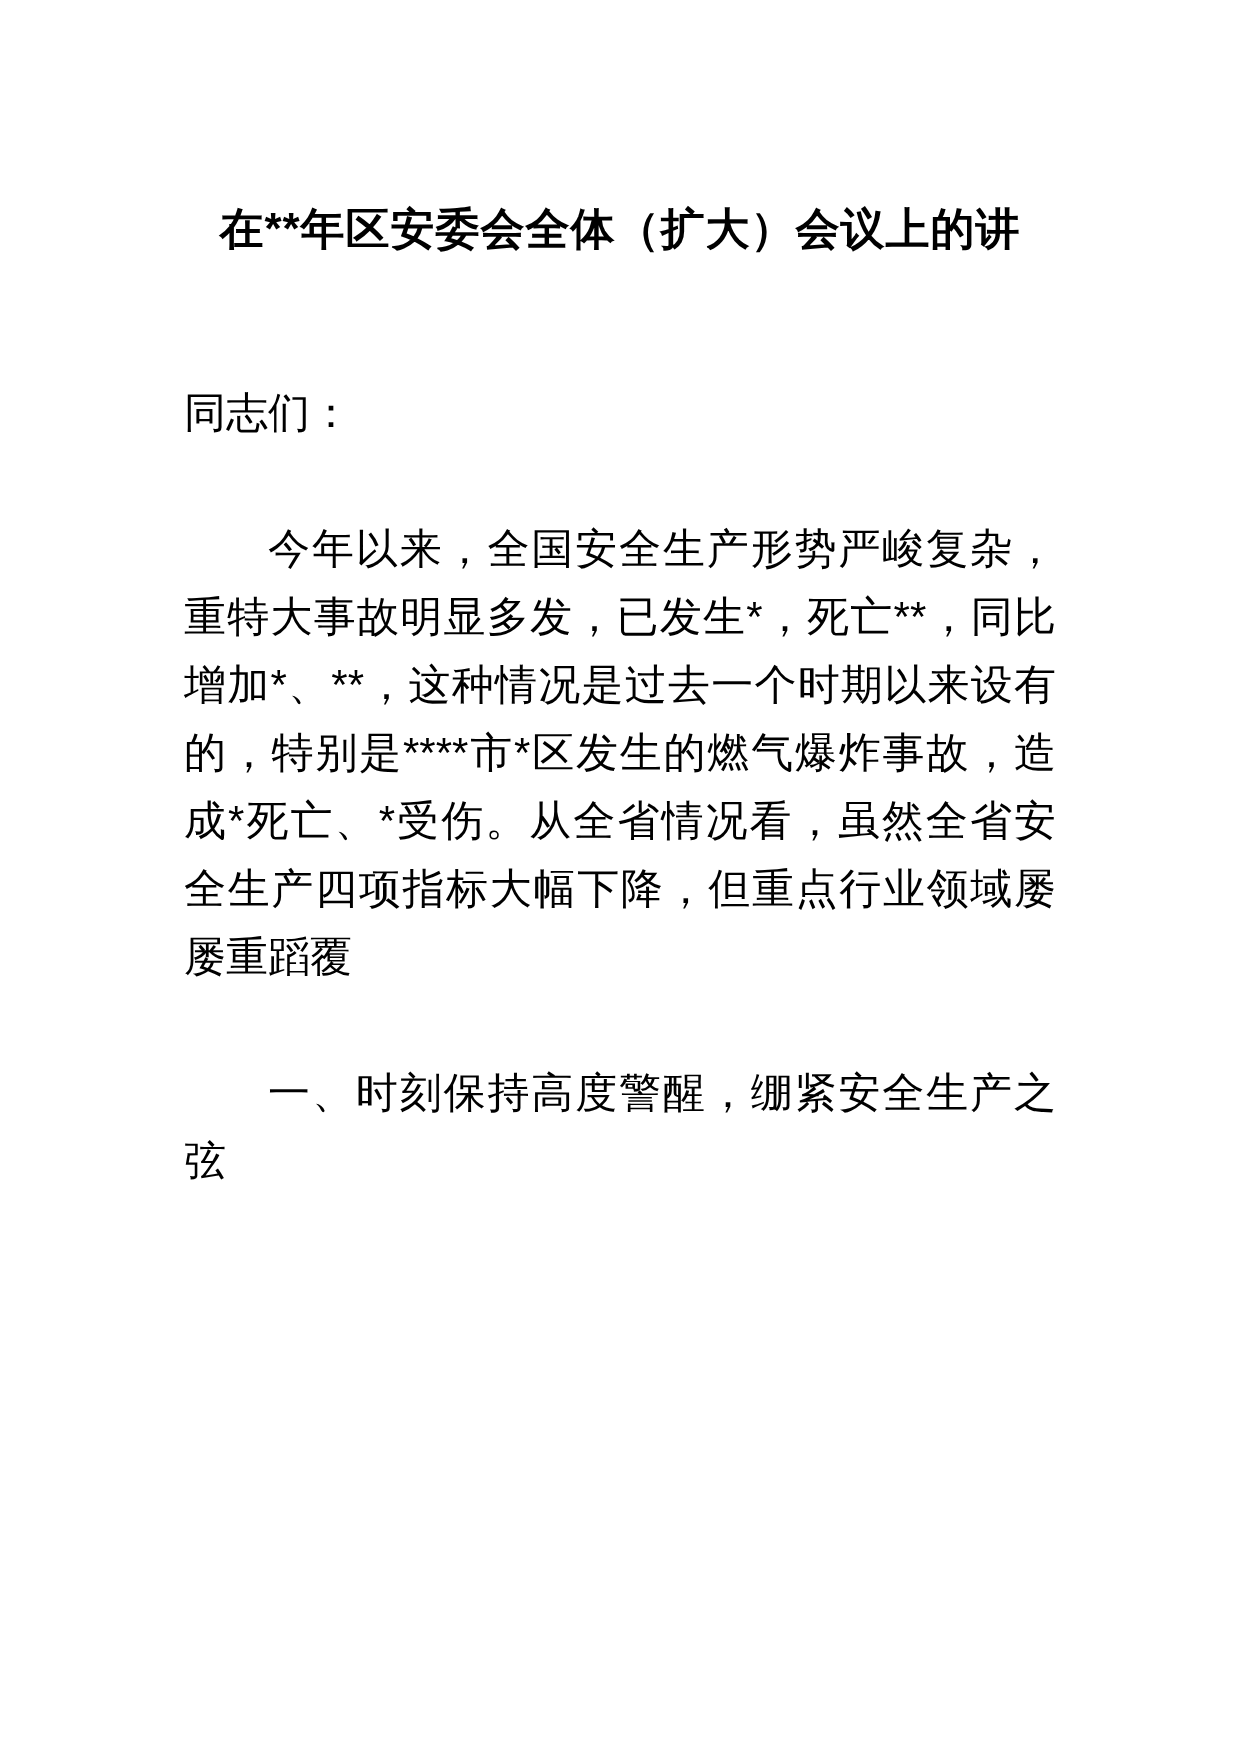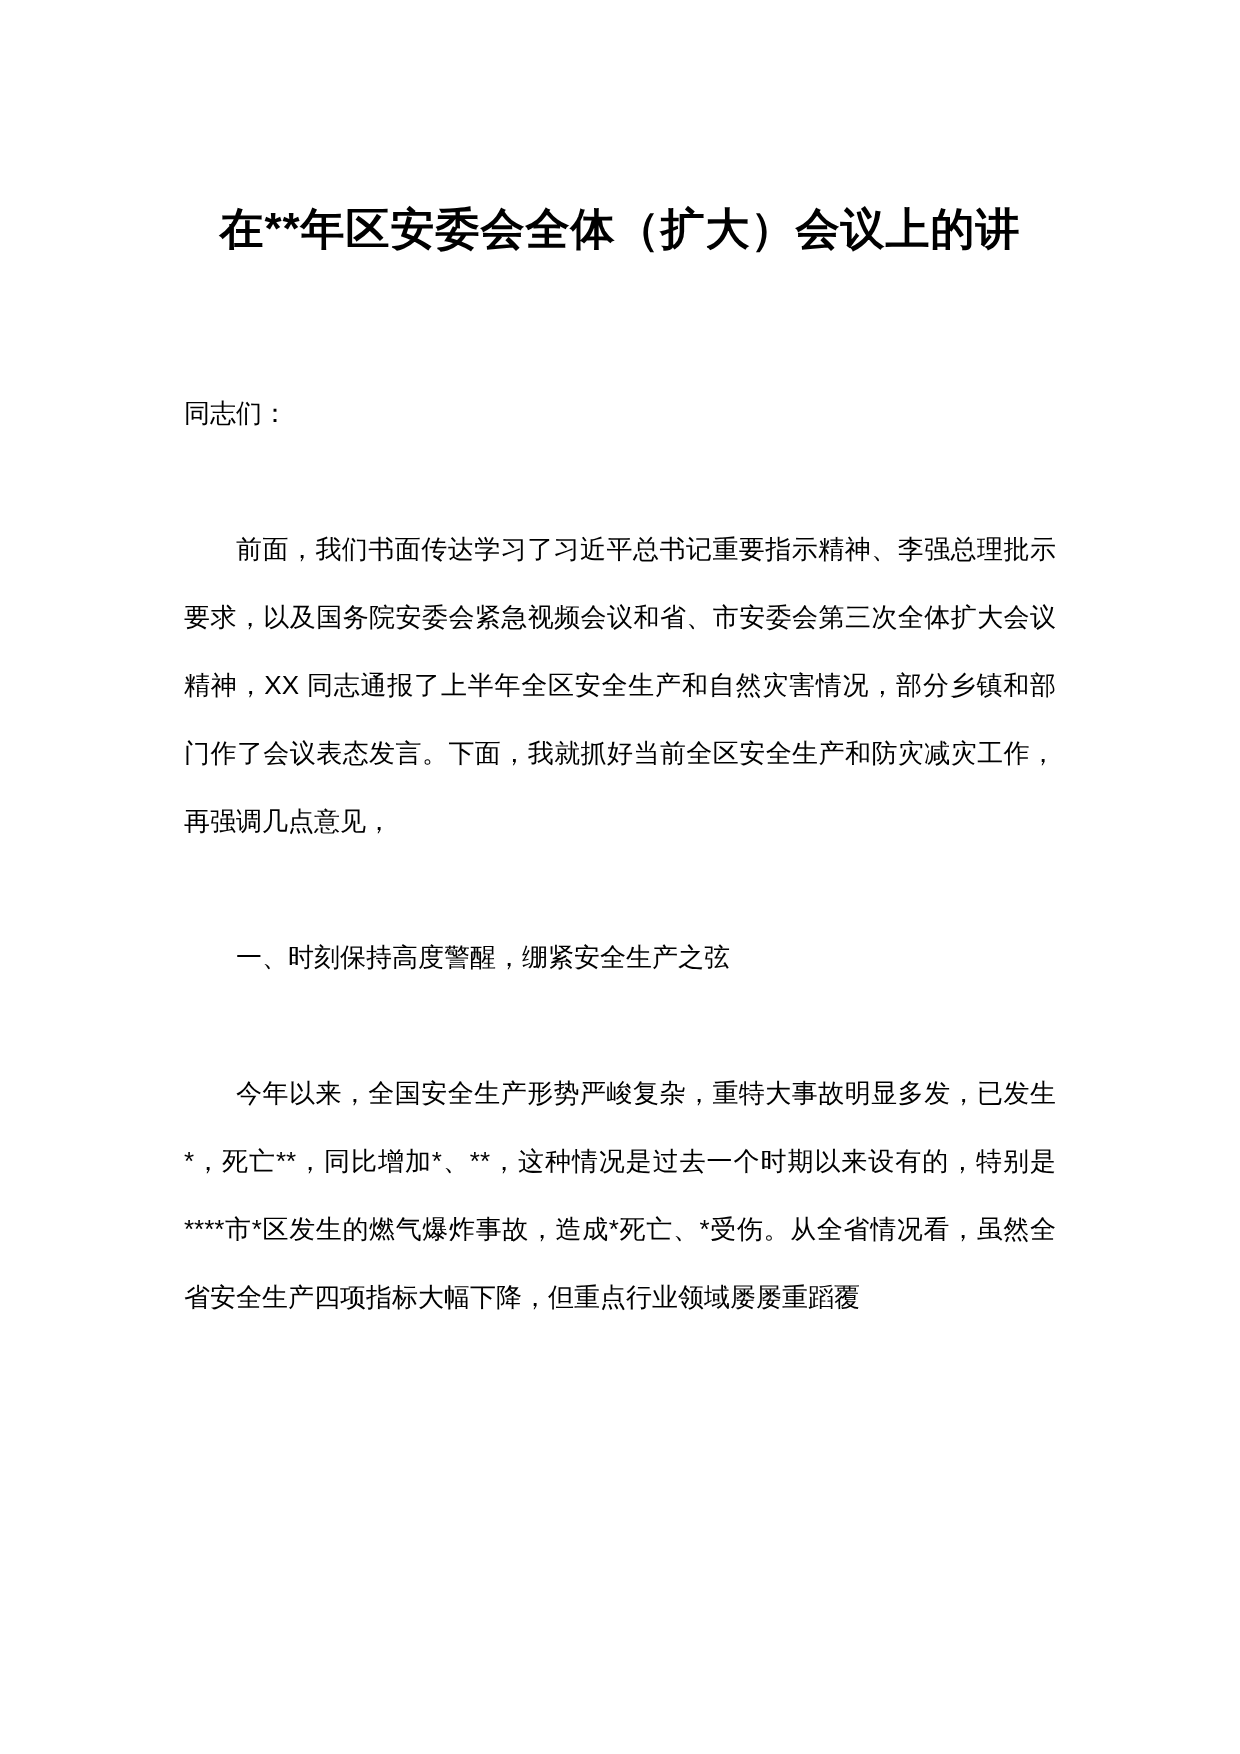--- a/index.html
+++ b/index.html
@@ -21,37 +21,36 @@
     font-size: 44px;
     font-weight: 700;
     line-height: 44px;
     letter-spacing: 1px;
   }
   .title-line { display: block; }
   .title-line + .title-line { margin-top: 112px; }
   .doc-body {
     width: 872px;
     margin: 128px auto 0 auto;
-    font-size: 26px;
+    font-size: 42px;
     line-height: 68px;
     text-align: justify;
   }
   .salutation { margin-bottom: 68px; text-indent: 0; }
   .para { text-indent: 2em; margin-bottom: 68px; text-align: justify; }
   .para.heading { text-indent: 2em; }
 </style>
 </head>
 <body>
 
 <div class="page">
   <h1 class="doc-title">
     <span class="title-line">在**年区安委会全体（扩大）会议上的讲</span>
   </h1>
 
   <div class="doc-body">
     <p class="salutation">同志们：</p>
     <div id="paragraphs">
-        <p class="para">前面，我们书面传达学习了习近平总书记重要指示精神、李强总理批示要求，以及国务院安委会紧急视频会议和省、市安委会第三次全体扩大会议精神，XX 同志通报了上半年全区安全生产和自然灾害情况，部分乡镇和部门作了会议表态发言。下面，我就抓好当前全区安全生产和防灾减灾工作，再强调几点意见，</p>
+        <p class="para">今年以来，全国安全生产形势严峻复杂，重特大事故明显多发，已发生*，死亡**，同比增加*、**，这种情况是过去一个时期以来设有的，特别是****市*区发生的燃气爆炸事故，造成*死亡、*受伤。从全省情况看，虽然全省安全生产四项指标大幅下降，但重点行业领域屡屡重蹈覆</p>
         <p class="para heading">一、时刻保持高度警醒，绷紧安全生产之弦</p>
-        <p class="para">今年以来，全国安全生产形势严峻复杂，重特大事故明显多发，已发生*，死亡**，同比增加*、**，这种情况是过去一个时期以来设有的，特别是****市*区发生的燃气爆炸事故，造成*死亡、*受伤。从全省情况看，虽然全省安全生产四项指标大幅下降，但重点行业领域屡屡重蹈覆</p>
       </div>
   </div>
 </div>
 
 </body></html>

